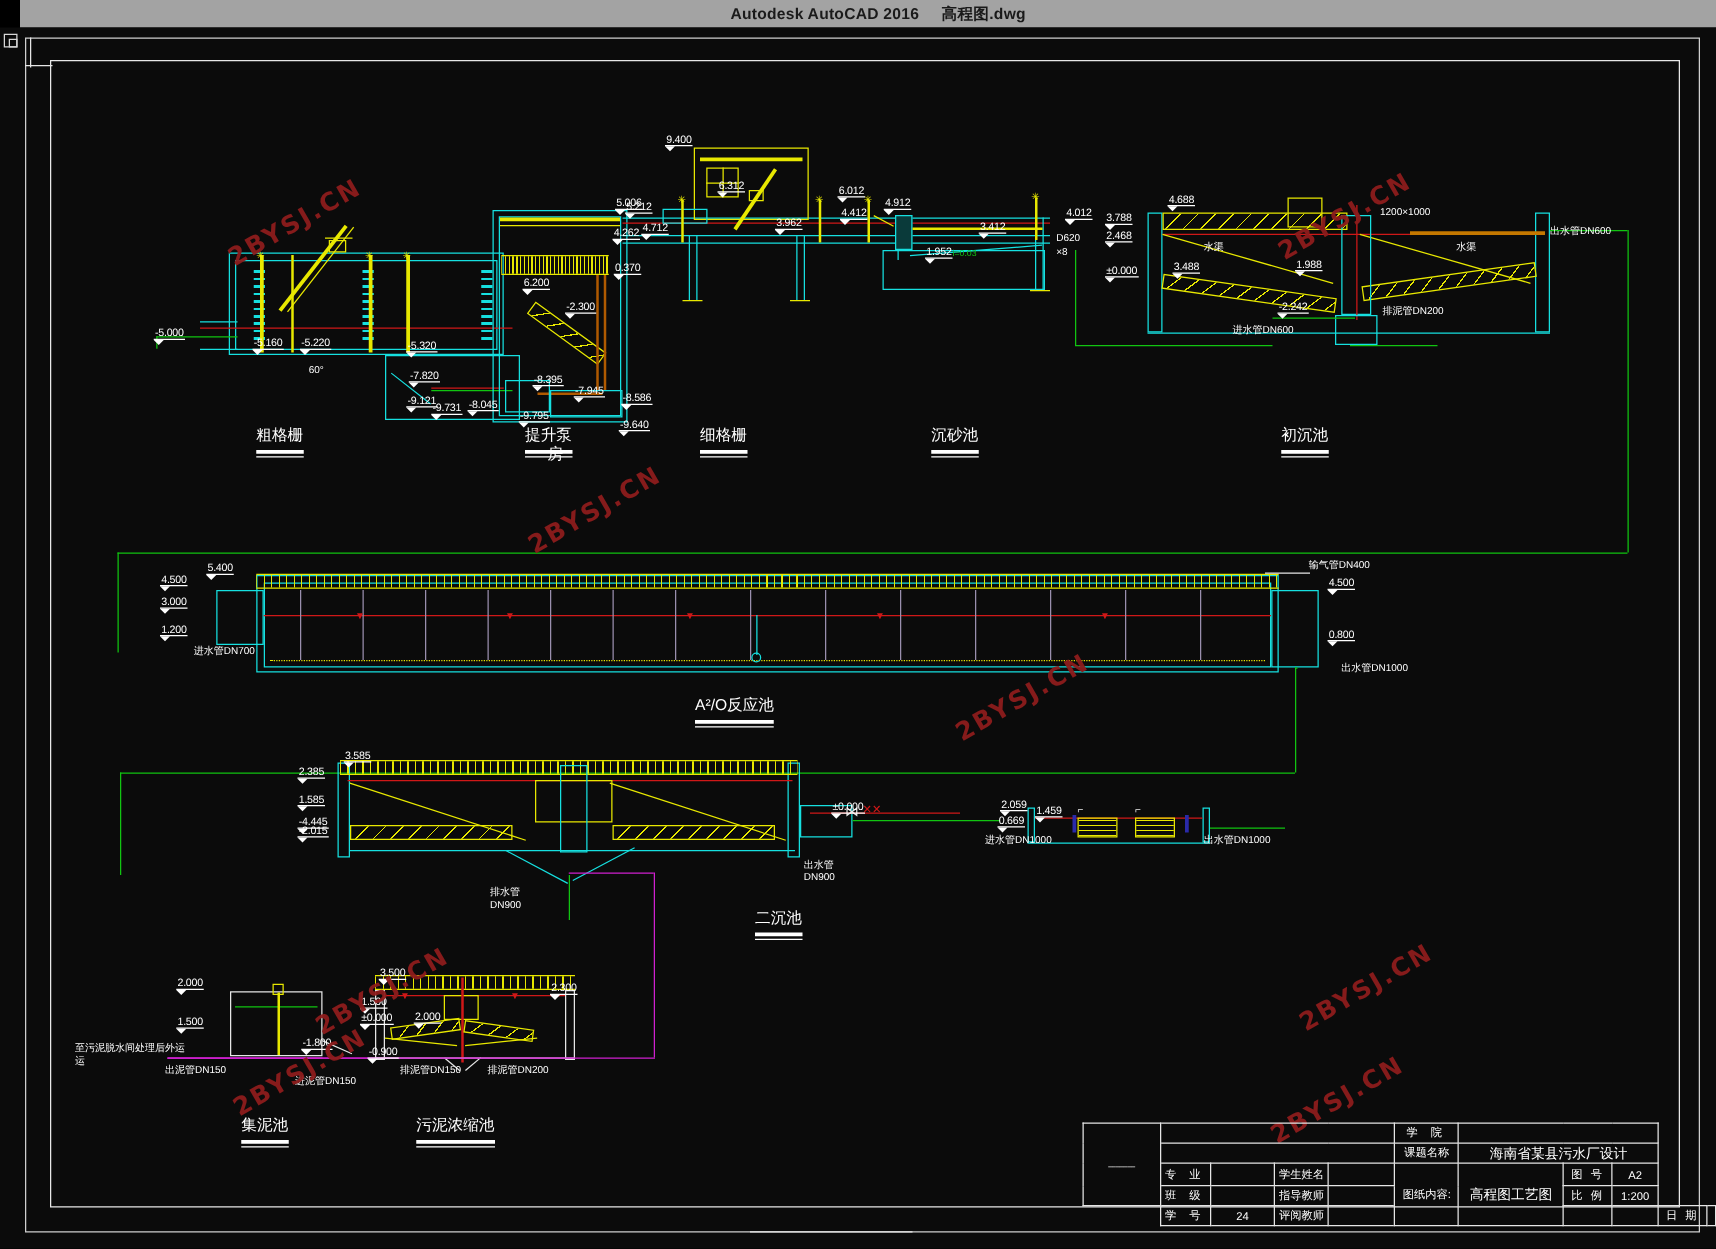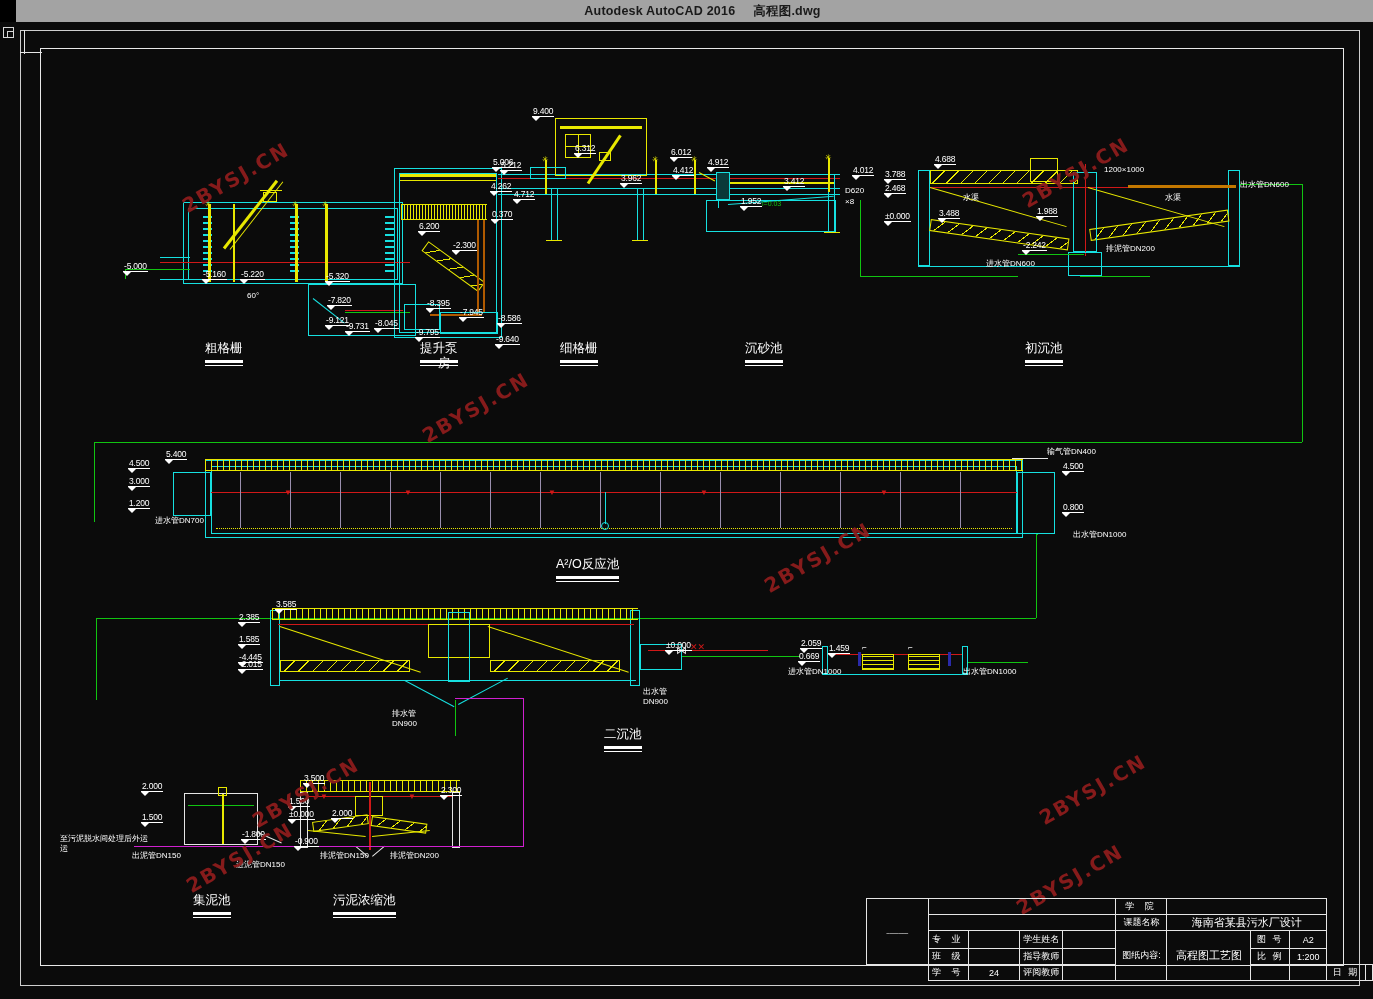--- a/index.html
+++ b/index.html
@@ -377,21 +377,21 @@
         <span class="tri"></span>
       </div>
       <div class="elev" style="left: 491px; top: 188px;">
         <span class="val">0.370</span>
         <span class="tri"></span>
       </div>
       <div class="elev" style="left: 490px; top: 160px;">
         <span class="val">4.262</span>
         <span class="tri"></span>
       </div>
-      <div class="elev" style="left: 513px; top: 168px;">
+      <div class="elev" style="left: 513px; top: 156px;">
         <span class="val">4.712</span>
         <span class="tri"></span>
       </div>
       <div class="elev" style="left: 500px; top: 139px;">
         <span class="val">5.212</span>
         <span class="tri"></span>
       </div>
       <div class="elev" style="left: 492px; top: 136px;">
         <span class="val">5.006</span>
         <span class="tri"></span>

